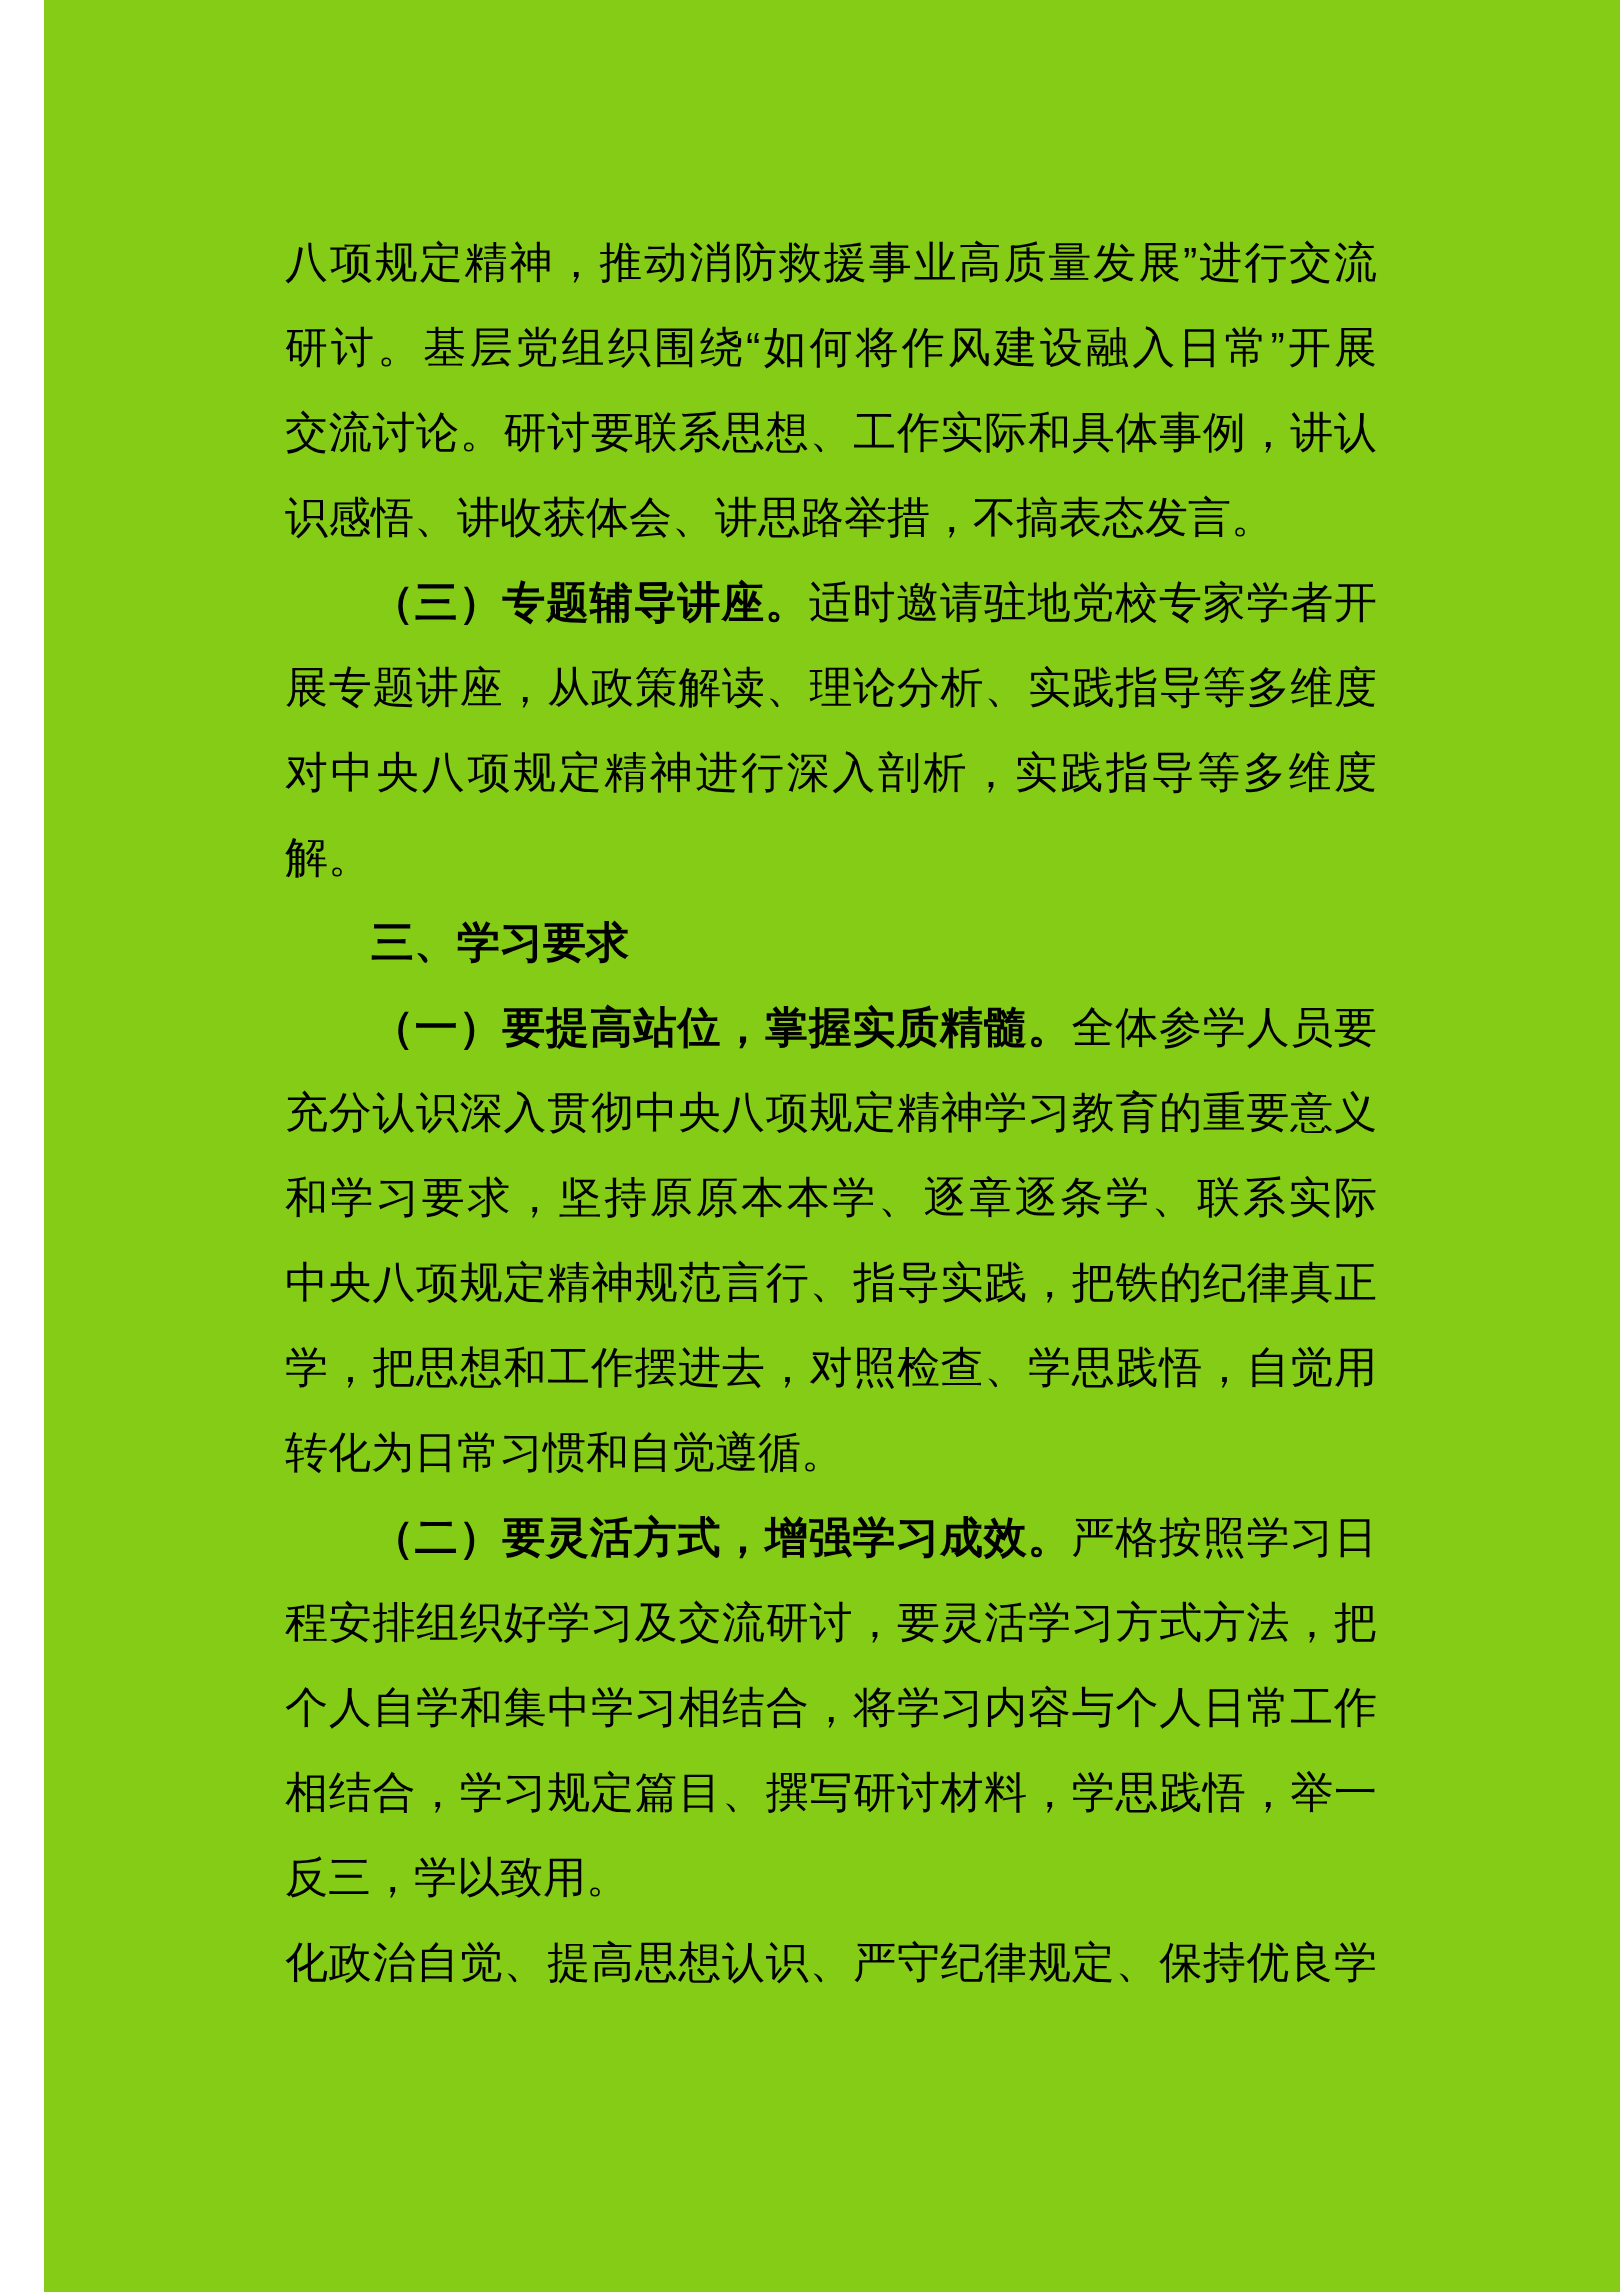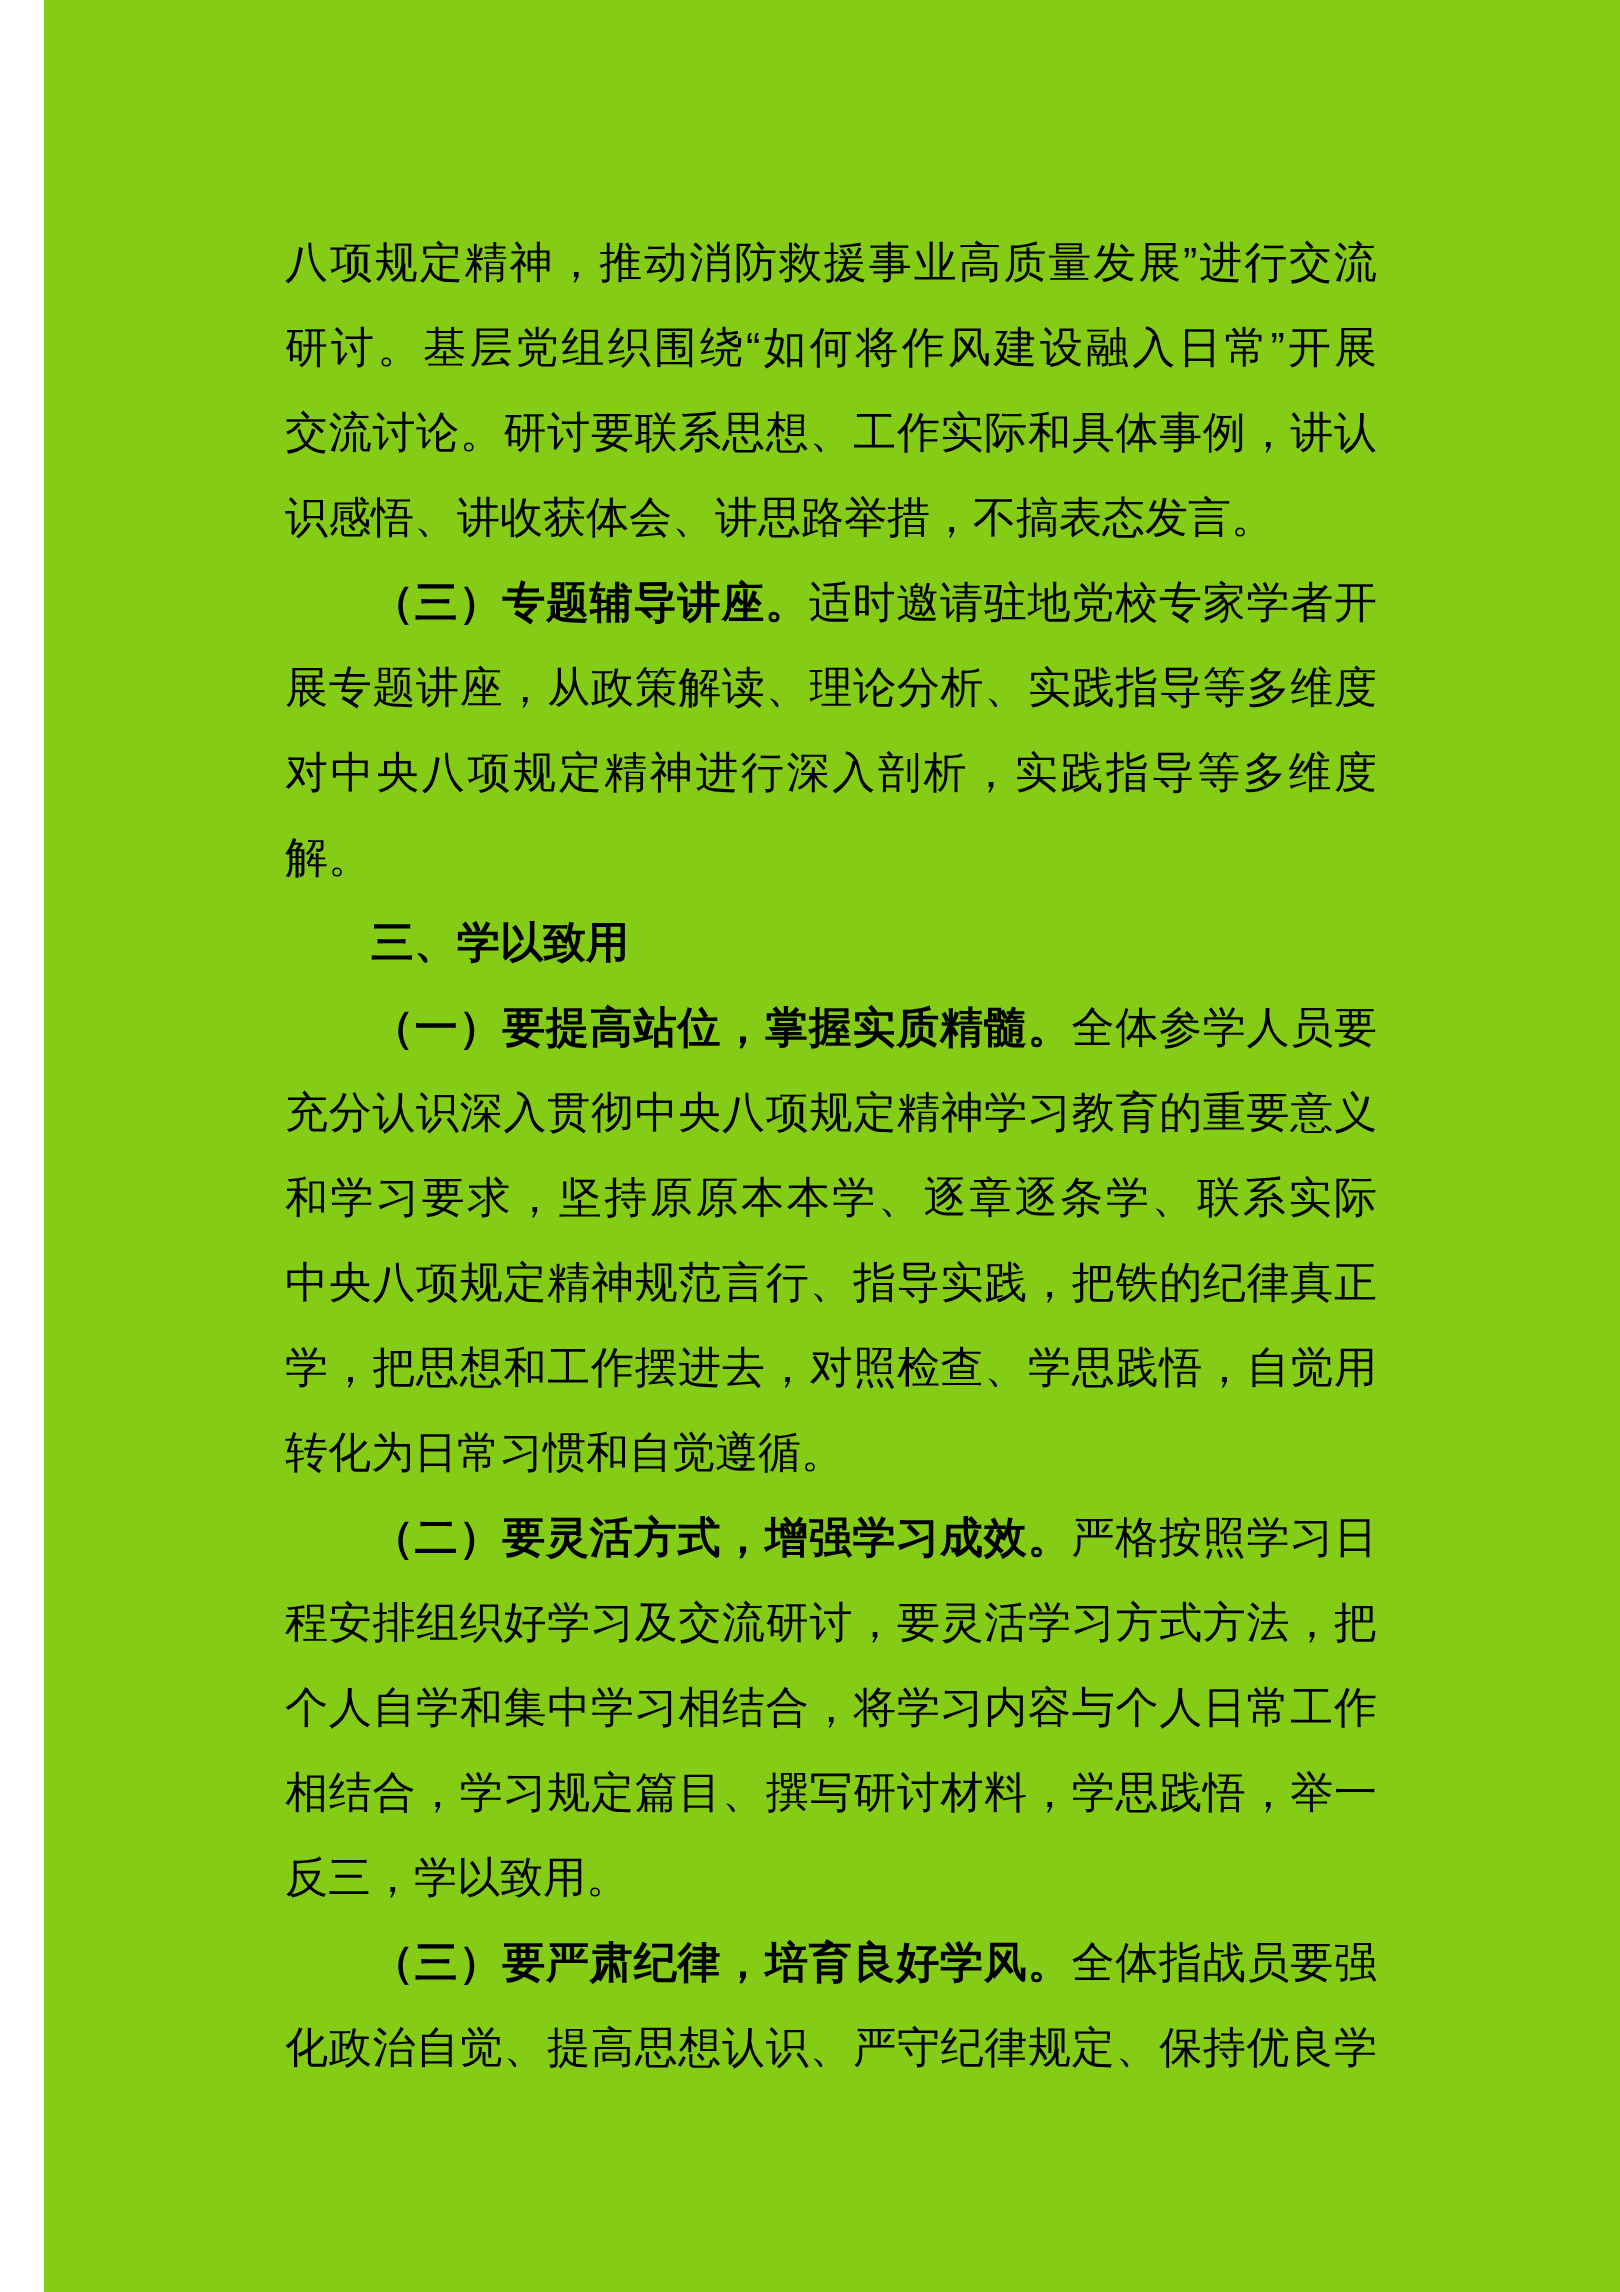--- a/index.html
+++ b/index.html
@@ -54,29 +54,28 @@
 <div class="page" style="background: #84cc16; margin-left: 44px;">
   <div class="text-block" style="color: rgb(0, 0, 0);">
       <div class="line fill"><span>八项规定精神，推动消防救援事业高质量发展”进行交流</span></div>
       <div class="line fill"><span>研讨。基层党组织围绕“如何将作风建设融入日常”开展</span></div>
       <div class="line fill"><span>交流讨论。研讨要联系思想、工作实际和具体事例，讲认</span></div>
       <div class="line"><span>识感悟、讲收获体会、讲思路举措，不搞表态发言。</span></div>
       <div class="line indent fill"><span class="seg-bold">（三）专题辅导讲座。</span><span>适时邀请驻地党校专家学者开</span></div>
       <div class="line fill"><span>展专题讲座，从政策解读、理论分析、实践指导等多维度</span></div>
       <div class="line fill"><span>对中央八项规定精神进行深入剖析，实践指导等多维度</span></div>
       <div class="line"><span>解。</span></div>
-      <div class="line indent"><span class="seg-bold">三、学以致用</span></div>
+      <div class="line indent"><span class="seg-bold">三、学习要求</span></div>
       <div class="line indent fill"><span class="seg-bold">（一）要提高站位，掌握实质精髓。</span><span>全体参学人员要</span></div>
       <div class="line fill"><span>充分认识深入贯彻中央八项规定精神学习教育的重要意义</span></div>
       <div class="line fill"><span>和学习要求，坚持原原本本学、逐章逐条学、联系实际</span></div>
       <div class="line fill"><span>中央八项规定精神规范言行、指导实践，把铁的纪律真正</span></div>
       <div class="line fill"><span>学，把思想和工作摆进去，对照检查、学思践悟，自觉用</span></div>
       <div class="line"><span>转化为日常习惯和自觉遵循。</span></div>
       <div class="line indent fill"><span class="seg-bold">（二）要灵活方式，增强学习成效。</span><span>严格按照学习日</span></div>
       <div class="line fill"><span>程安排组织好学习及交流研讨，要灵活学习方式方法，把</span></div>
       <div class="line fill"><span>个人自学和集中学习相结合，将学习内容与个人日常工作</span></div>
       <div class="line fill"><span>相结合，学习规定篇目、撰写研讨材料，学思践悟，举一</span></div>
       <div class="line"><span>反三，学以致用。</span></div>
-      <div class="line indent fill"><span class="seg-bold">（三）要严肃纪律，培育良好学风。</span><span>全体指战员要强</span></div>
       <div class="line fill"><span>化政治自觉、提高思想认识、严守纪律规定、保持优良学</span></div>
     </div>
 </div>
 
 
 </body></html>

